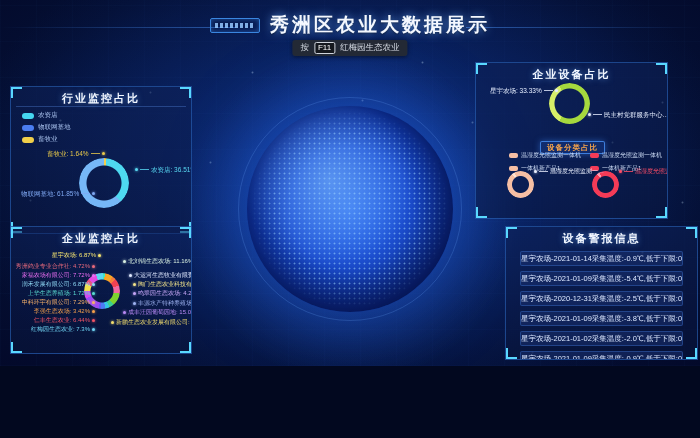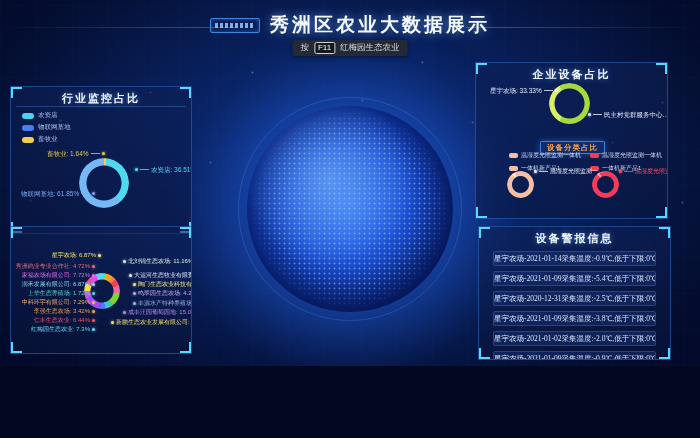--- a/index.html
+++ b/index.html
@@ -60,21 +60,21 @@
       linear-gradient(#59d8ff,#59d8ff) left 0 bottom 0/11px 2px no-repeat,
       linear-gradient(#59d8ff,#59d8ff) left 0 bottom 0/2px 11px no-repeat,
       linear-gradient(#59d8ff,#59d8ff) right 0 bottom 0/11px 2px no-repeat,
       linear-gradient(#59d8ff,#59d8ff) right 0 bottom 0/2px 11px no-repeat,
       linear-gradient(rgba(13,32,86,.55), rgba(9,22,62,.55));}
   .panel h2{margin:4px 0 0;text-align:center;font-size:11px;font-weight:bold;letter-spacing:2px;color:#f2f7ff;
     text-shadow:0 0 6px rgba(100,170,255,.6);}
   #p-industry{left:10px;top:62px;width:180px;height:146px;margin-top:24px;}
   #p-enterprise{left:10px;top:226px;width:180px;height:126px;}
   #p-equip{left:475px;top:62px;width:191px;height:155px;}
-  #p-alarms{left:478px;top:226px;width:191px;height:132px;font-family:Liberation Serif, serif;}
+  #p-alarms{left:505px;top:226px;width:191px;height:132px;}
   .divider{position:absolute;left:5px;right:5px;top:19px;height:1px;background:rgba(90,140,230,.35);}
   
   .legend{list-style:none;margin:0;padding:0;position:absolute;}
   #industry-legend{left:11px;top:24px;}
   .legend li{display:flex;align-items:center;gap:4px;margin-bottom:3px;font-size:6.5px;color:#a9c2ee;}
   .legend .sw{width:12px;height:6px;border-radius:3px;}
   .mini-legend{list-style:none;margin:0;padding:0;position:absolute;}
   .mini-legend li{display:flex;align-items:center;gap:3px;margin-bottom:4px;font-size:6px;color:#cfdef6;}
   .mini-legend .sw{width:9px;height:5px;border-radius:2px;}
   #clsL-legend{left:33px;top:88px;} #clsR-legend{left:114px;top:88px;}
@@ -160,20 +160,21 @@
         </div>
         <div class="co big" style="color: rgb(127, 168, 242); left: 10px; top: 103px;">
           <span>物联网基地: 61.85%</span>
           <i class="ln"></i>
           <i class="dt"></i>
         </div>
       </div>
   </section>
 
   <section class="panel" id="p-enterprise">
+    <h2>企业监控占比</h2>
     <div class="donut" id="enterprise-donut" style="background: conic-gradient(from -90deg, rgb(242, 225, 75) 0deg, rgb(242, 225, 75) 24.73deg, rgb(232, 83, 122) 24.73deg, rgb(232, 83, 122) 41.73deg, rgb(228, 74, 224) 41.73deg, rgb(228, 74, 224) 69.52deg, rgb(88, 216, 240) 69.52deg, rgb(88, 216, 240) 94.26deg, rgb(62, 230, 196) 94.26deg, rgb(62, 230, 196) 100.45deg, rgb(245, 166, 35) 100.45deg, rgb(245, 166, 35) 126.7deg, rgb(245, 127, 59) 126.7deg, rgb(245, 127, 59) 139.01deg, rgb(240, 67, 82) 139.01deg, rgb(240, 67, 82) 162.2deg, rgb(242, 104, 162) 162.2deg, rgb(242, 104, 162) 188.48deg, rgb(126, 211, 47) 188.48deg, rgb(126, 211, 47) 228.66deg, rgb(62, 207, 142) 228.66deg, rgb(62, 207, 142) 244.86deg, rgb(53, 196, 232) 244.86deg, rgb(53, 196, 232) 259.26deg, rgb(74, 125, 245) 259.26deg, rgb(74, 125, 245) 274.71deg, rgb(106, 90, 240) 274.71deg, rgb(106, 90, 240) 281.19deg, rgb(155, 74, 245) 281.19deg, rgb(155, 74, 245) 335.27deg, rgb(210, 74, 240) 335.27deg, rgb(210, 74, 240) 360deg);"></div>
     <div id="enterprise-callouts">
         <div class="co" style="color: rgb(247, 229, 113); right: 90px; top: 25px;">
           <span>星宇农场: 6.87%</span>
           <i class="dt"></i>
         </div>
         <div class="co" style="color: rgb(232, 106, 124); right: 96px; top: 36px;">
           <span>秀洲鸽业专业合作社: 4.72%</span>
           <i class="dt"></i>
         </div>

